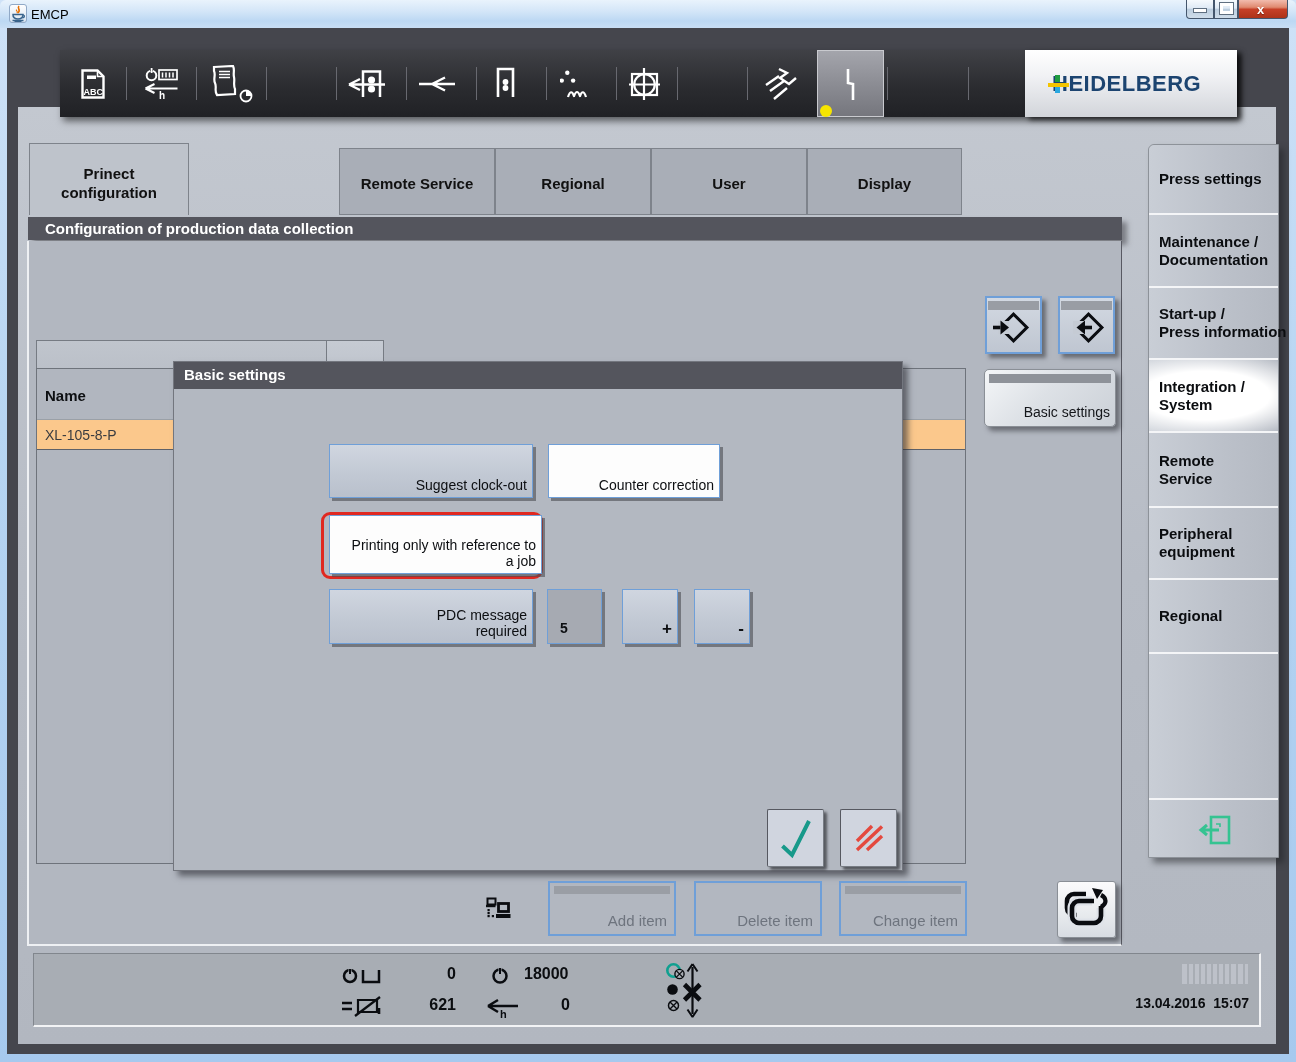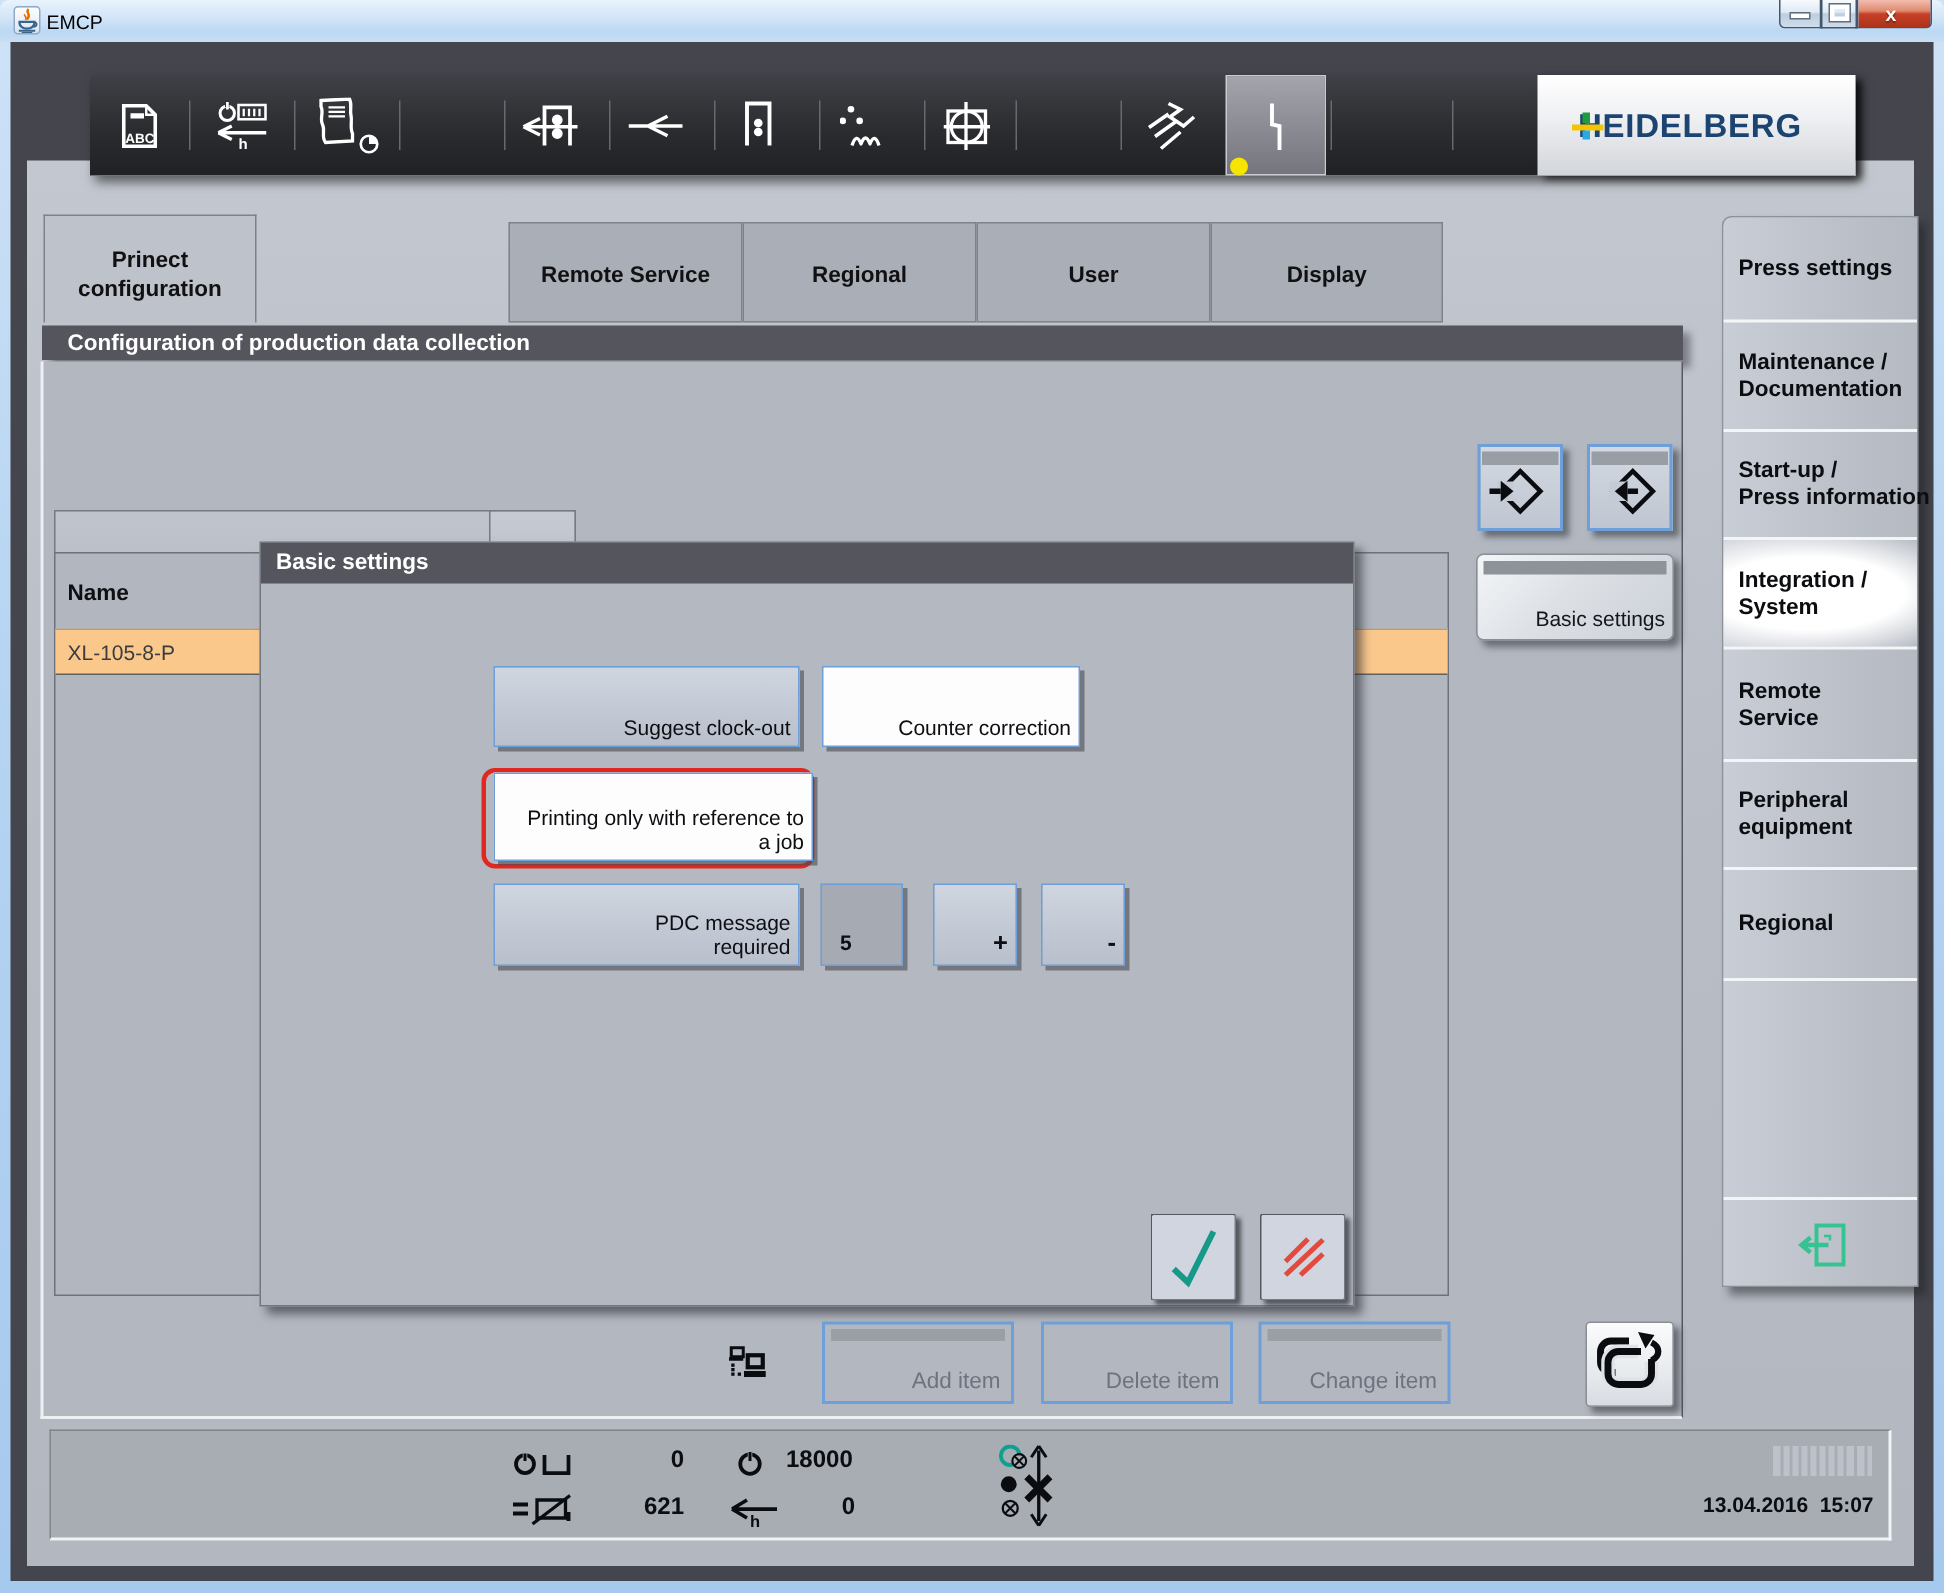--- a/index.html
+++ b/index.html
@@ -38,21 +38,21 @@
 #logo { position:absolute; left:965px; top:0px; width:212px; height:67px;
   background:linear-gradient(180deg,#ffffff 0%,#f0f1f4 40%,#d2d5da 100%);
   box-shadow:4px 3px 5px rgba(0,0,0,0.65); }
 #logotext { position:absolute; left:27px; top:21px; font-size:22px; font-weight:bold; color:#1c4470; letter-spacing:0.5px; }
 .lgm { position:absolute; }
 .ticon { position:absolute; top:0; }
 
 .tab { position:absolute; top:41px; height:67px; background:#a9aeb7; border:1px solid #7e838b;
   font-size:15px; font-weight:bold; color:#111; text-align:center; }
 .tab .lbl { position:absolute; left:0; right:0; top:26px; }
-#tab0 { left:11px; top:36px; height:72px; width:142px; background:#bec3cb; border-bottom:none; z-index:3; }
+#tab0 { left:11px; top:36px; height:72px; width:160px; background:#bec3cb; border-bottom:none; z-index:3; }
 #tab0 .lbl { top:20px; line-height:19px; }
 
 #confighdr { position:absolute; left:10px; top:110px; width:1094px; height:23px; background:#54555d;
   box-shadow:5px 5px 5px rgba(55,56,62,0.5); }
 #confighdr span { position:absolute; left:17px; top:3px; color:#fff; font-weight:bold; font-size:15px; }
 
 #innerpanel { position:absolute; left:9px; top:134px; width:1095px; height:705px;
   background:#b2b7c0; border-left:2px solid #eef0f3; border-bottom:2px solid #eef0f3; border-right:1px solid #585962; }
 
 #dropdown { position:absolute; left:7px; top:55px; width:347px; height:57px;

